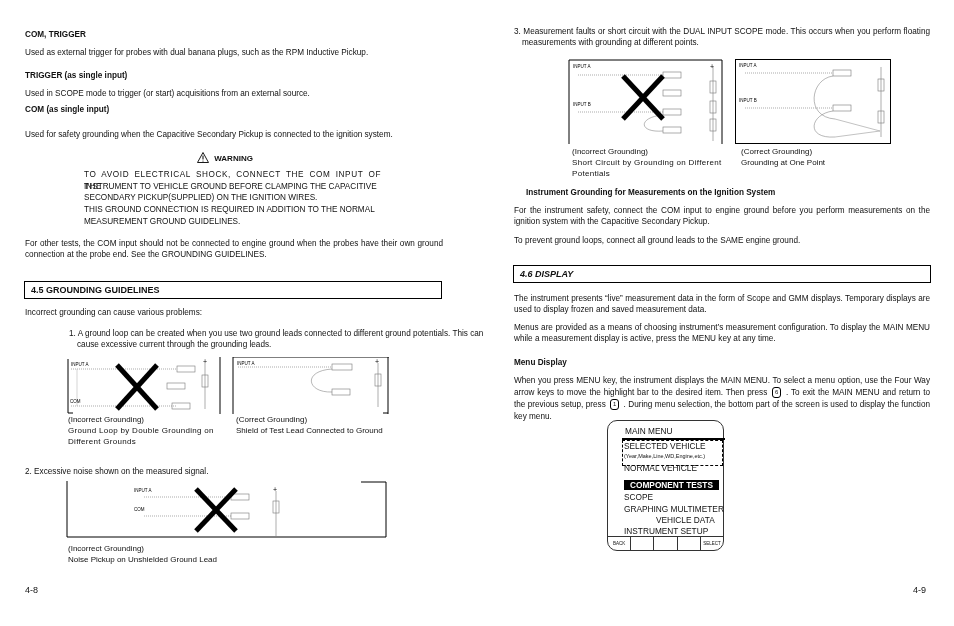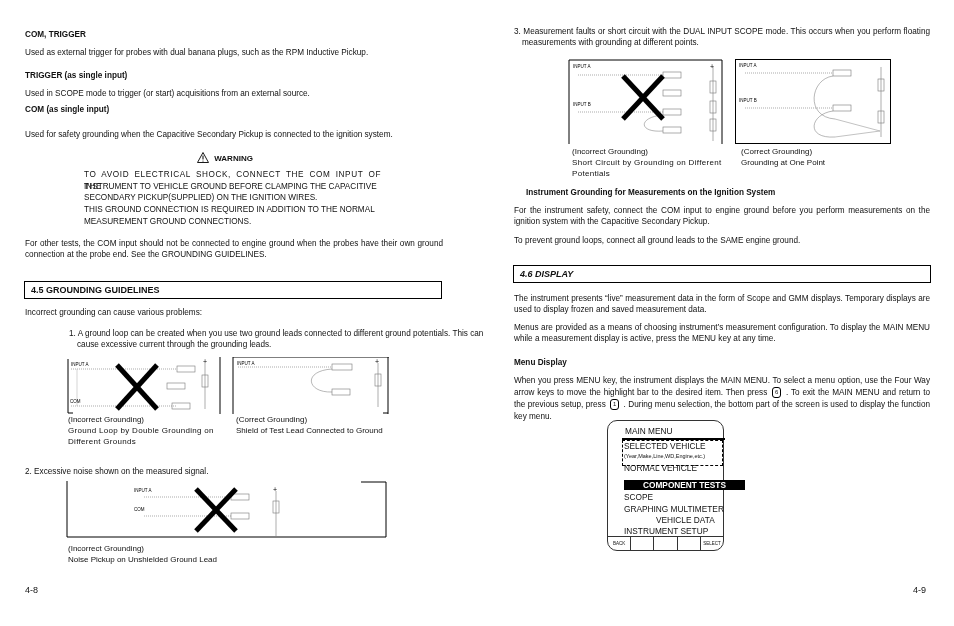--- a/index.html
+++ b/index.html
@@ -12,21 +12,21 @@
   .fig { position: absolute; }
   .cap { position: absolute; font-size: 8px; line-height: 10.5px; }
   .warn { position: absolute; font-size: 8.2px; line-height: 11.5px; text-align: justify; }
   .pagenum { position: absolute; font-weight: normal; font-size: 9px; }
   .menu-screen { position: absolute; left: 607px; top: 420px; width: 117px; height: 131px; border: 1px solid #333; border-radius: 10px; }
   .menu-title { position: absolute; left: 17px; top: 5px; font-size: 8.3px; }
   .menu-title-line { position: absolute; left: 14px; top: 17px; width: 103px; height: 1.5px; background: #000; }
   .menu-sel { position: absolute; left: 14px; top: 19px; width: 101px; height: 26px; border: 1px dashed #000; }
   .menu-item { position: absolute; left: 16px; font-size: 8.3px; line-height: 10px; white-space: nowrap; }
   .menu-sub { position: absolute; left: 16px; top: 30px; font-size: 5.5px; white-space: nowrap; }
-  .menu-hl { background: #000; color: #fff; font-weight: bold; padding: 0 19px; }
+  .menu-hl { background: #000; color: #fff; font-weight: bold; padding: 0 6px; }
   .fkeys { position: absolute; left: 0; bottom: 0; width: 115px; height: 14px; border-top: 1px solid #333; display: flex; }
   .fkey { flex: 1; border-right: 1px solid #333; font-size: 4.5px; text-align: center; line-height: 13px; }
   .fkey:last-child { border-right: none; }
   .keyicon { display: inline-block; width: 9px; height: 11px; border: 1px solid #000; border-radius: 3px; font-size: 6px; line-height: 9px; text-align: center; vertical-align: middle; margin: 0 2px; }
 </style>
 </head>
 <body>
 
 <div>
   <div class="abs h" style="left:25px;top:29px;">COM, TRIGGER</div>
@@ -43,21 +43,21 @@
           <line x1="6" y1="3.5" x2="6" y2="7.5" stroke="#000" stroke-width="1"></line>
           <circle cx="6" cy="9" r="0.6" fill="#000"></circle>
         </svg>
     </span>
     <span style="margin-left:3px;">WARNING</span>
   </div>
   <div class="warn" style="left:84px;top:169px;width:297px;letter-spacing:0.6px;">TO AVOID ELECTRICAL SHOCK, CONNECT THE COM INPUT OF THE</div>
   <div class="warn" style="left:84px;top:181px;">INSTRUMENT TO VEHICLE GROUND BEFORE CLAMPING THE CAPACITIVE</div>
   <div class="warn" style="left:84px;top:192px;">SECONDARY PICKUP(SUPPLIED) ON THE IGNITION WIRES.</div>
   <div class="warn" style="left:84px;top:204px;">THIS GROUND CONNECTION IS REQUIRED IN ADDITION TO THE NORMAL</div>
-  <div class="warn" style="left:84px;top:216px;">MEASUREMENT GROUND CONNECTIONS.</div>
+  <div class="warn" style="left:84px;top:216px;">MEASUREMENT GROUND GUIDELINES.</div>
 
   <div class="p" style="left:25px;top:238px;width:418px;text-align:justify;">For other tests, the COM input should not be connected to engine ground when the probes have their own ground connection at the probe end. See the GROUNDING GUIDELINES.</div>
 
   <div class="secbox" style="left:24px;top:281px;width:418px;">4.5 GROUNDING GUIDELINES</div>
 
   <div class="abs" style="left:25px;top:307px;">Incorrect grounding can cause various problems:</div>
   <div class="p" style="left:25px;top:328px;width:418px;padding-left:8px;text-indent:-8px;margin-left:44px;">1. A ground loop can be created when you use two ground leads connected to different ground potentials. This can cause excessive current through the grounding leads.</div>
 
   <div class="fig" style="left:67px;top:357px;width:154px;height:57px;">
     <svg width="154" height="57" viewBox="0 0 154 57">

